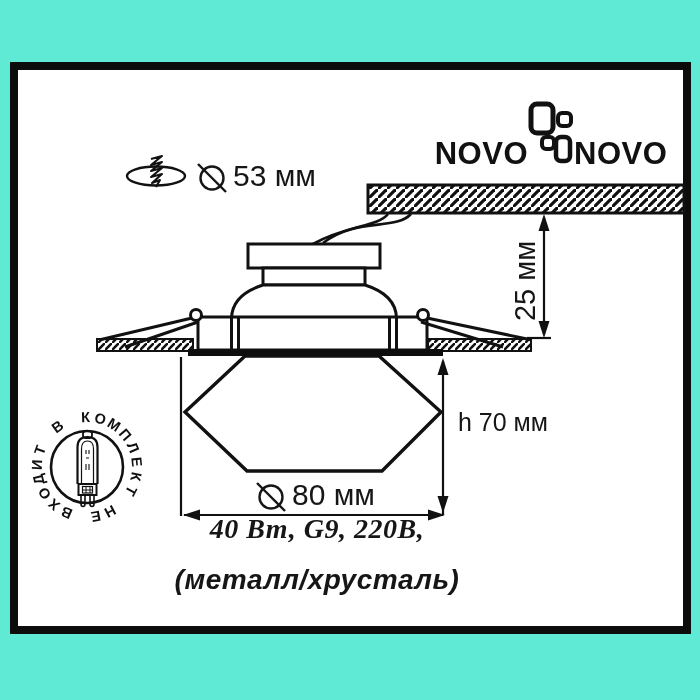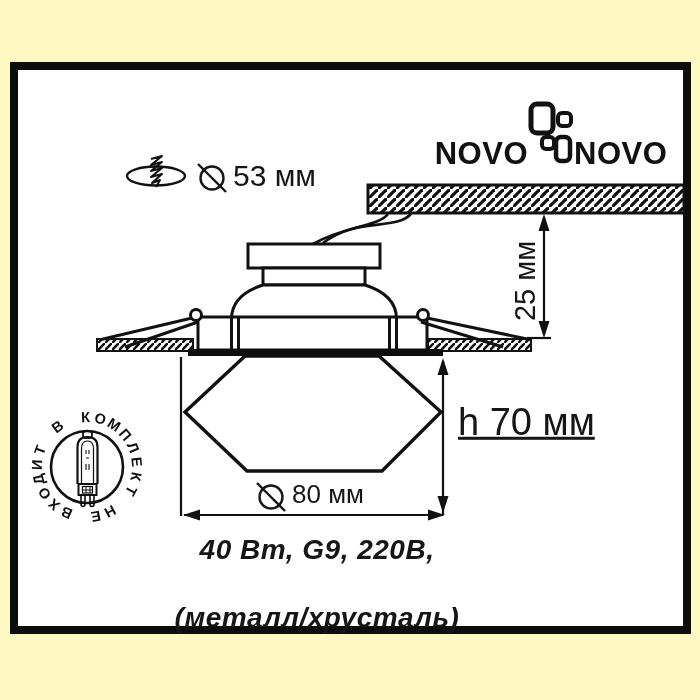--- a/index.html
+++ b/index.html
@@ -1,27 +1,27 @@
 <!DOCTYPE html>
 <html><head>
 <meta charset="utf-8">
 <style>
   html,body{margin:0;padding:0;background:#fff;width:700px;height:700px;overflow:hidden;
     font-family:"Liberation Sans", sans-serif;color:#141414;}
-  #stage{position:absolute;left:0;top:0;width:700px;height:700px;background:#fef9c3;}
+  #stage{position:absolute;left:0;top:0;width:700px;height:700px;background:#5eead4;}
   .frame{position:absolute;left:10px;top:62px;width:681px;height:572px;
     border:8px solid #0c0c0c;box-sizing:border-box;background:#fff;}
   svg.draw{position:absolute;left:0;top:0;width:700px;height:700px;}
   .lbl{position:absolute;white-space:nowrap;color:#161616;}
   .dim-53{left:233px;top:177px;transform:translateY(-54%);font-size:30px;}
   .dim-25{left:525px;top:281px;transform:translate(-50%,-50%) rotate(-90deg);font-size:29px;}
-  .dim-h70{left:458px;top:424px;transform:translateY(-54%);font-size:38px;text-decoration:underline;}
-  .dim-80{left:292px;top:496px;transform:translateY(-54%);font-size:26px;}
+  .dim-h70{left:458px;top:424px;transform:translateY(-54%);font-size:25px;}
+  .dim-80{left:292px;top:496px;transform:translateY(-54%);font-size:30px;}
   .spec{left:317px;transform:translate(-50%,-50%);font-weight:700;font-style:italic;font-size:28px;letter-spacing:.5px;}
-  .spec1{top:550px;} .spec2{top:618px;}
+  .spec1{top:529px;font-family:Liberation Serif, serif;} .spec2{top:580px;}
   .logo{position:absolute;top:125px;left:440px;width:220px;height:46px;}
   .logo span{position:absolute;font-weight:700;font-size:31px;letter-spacing:.5px;color:#111;top:11px;}
   .logo .l1{right:132px;} .logo .l2{left:134px;}
   .ring-letter{position:absolute;font-weight:700;font-size:14.5px;color:#101010;
     left:87px;top:467px;}
 </style>
 </head>
 <body>
 
 <div id="stage">

